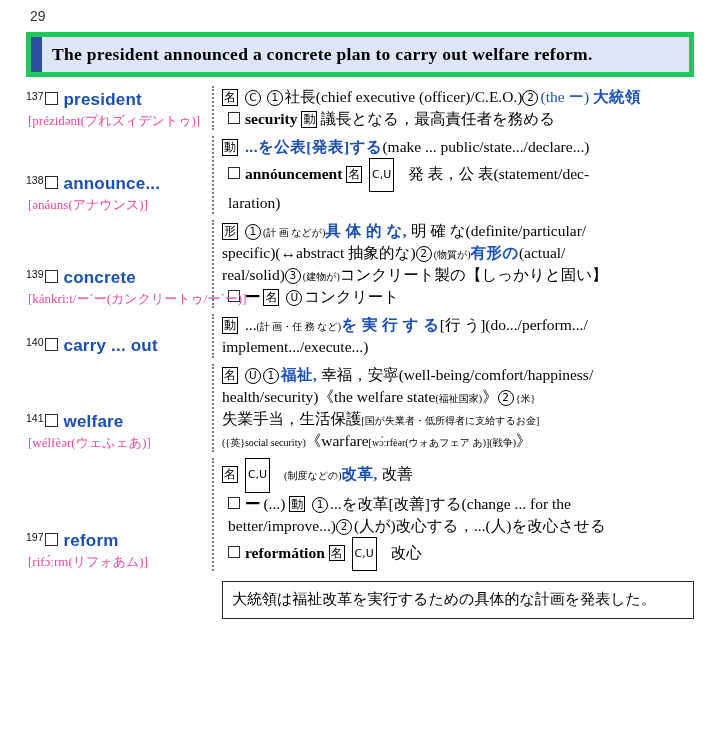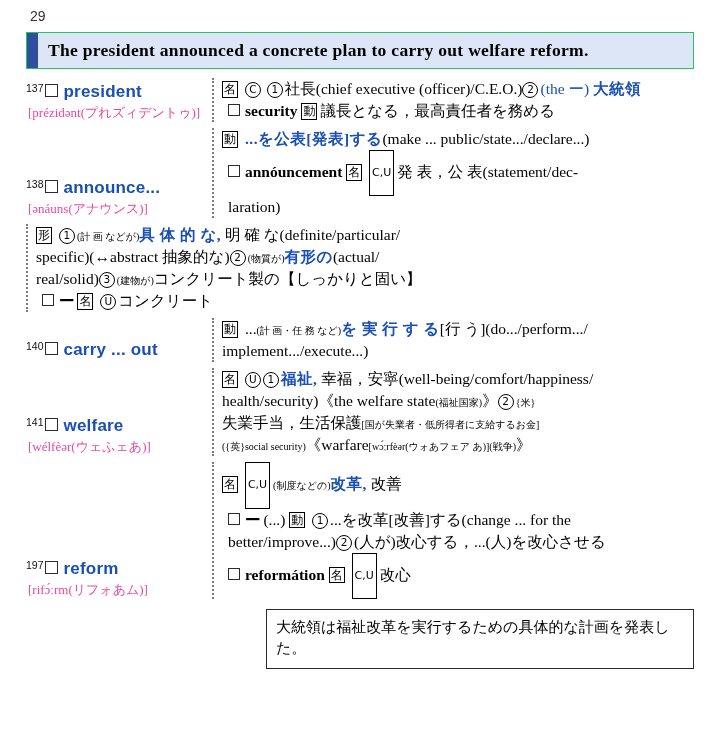--- a/index.html
+++ b/index.html
@@ -33,21 +33,21 @@
   .content {
     position: absolute;
     left: 26px;
     top: 32px;
     width: 668px;
   }
 
   
   .sentence-box {
     display: flex;
-    border: 1px solid #22c55e;
+    border: 5px solid #22c55e;
     background: #dce6f7;
     margin-bottom: 9px;
   }
   .sentence-bar {
     width: 11px;
     background: #2f4f9e;
     flex: 0 0 11px;
   }
   .sentence-text {
     flex: 1 1 auto;
@@ -149,22 +149,22 @@
     font-size: 10.5px;
     font-family: "DejaVu Sans", sans-serif;
     vertical-align: 1px;
     margin-right: 2px;
   }
   .cu {
     display: inline-block;
     border: 1px solid #000;
     font-size: 11px;
     line-height: 1.1;
-    padding: 16px 2px;
-    margin-right: 3px;
+    padding: 10px 2px;
+    margin-right: 14px;
     vertical-align: 1px;
     font-family: "DejaVu Sans", sans-serif;
   }
   .blue {
     color: #1a4fb4;
     margin-top: 36px;
   }
   .bold-blue {
     color: #1a4fb4;
     font-weight: bold;
@@ -206,21 +206,20 @@
     flex: 0 0 196px;
   }
   .translation-box {
     flex: 1 1 auto;
     border: 1px solid #2b2b2b;
     background: #fff;
     padding: 7px 9px 8px 9px;
     font-size: 15px;
     line-height: 1.45;
     box-sizing: border-box;
-    margin-left: 44px;
   }
 </style>
 </head>
 <body>
 
 <div class="page">
 
   <div class="page-number">29</div>
 
   <div class="content">
@@ -273,20 +272,28 @@
           </div>
           <div class="sub">
             <span class="sq"></span><span class="bw">annóuncement</span>
             <span class="pos">名</span>
             <span class="cu">C,U</span>発 表，公 表(statement/dec-<br>laration)
           </div>
         </div>
       </div>
 
       <div class="entry">
+        <div class="left-col">
+          <div class="headword-line">
+            <span class="num">139</span>
+            <span class="chk"></span>
+            <span class="headword">concrete</span>
+          </div>
+          <div class="phonetic">[kánkri:t/ーˊー(カンクリートゥ/ーˊー)]</div>
+        </div>
         <div class="divider"></div>
         <div class="right-col">
           <div>
             <span class="pos">形</span>
             <span class="circ">1</span><span class="small">(計 画 などが)</span><span class="bold-blue jp-bold">具 体 的 な,</span> 明 確 な(definite/particular/<br>specific)(↔abstract 抽象的な)<span class="circ">2</span><span class="small">(物質が)</span><span class="bold-blue jp-bold">有形の</span>(actual/<br>real/solid)<span class="circ">3</span><span class="small">(建物が)</span>コンクリート製の【しっかりと固い】
           </div>
           <div class="sub">
             <span class="sq"></span><span class="bw dash">ー</span>
             <span class="pos">名</span>
             <span class="circ">U</span>コンクリート

